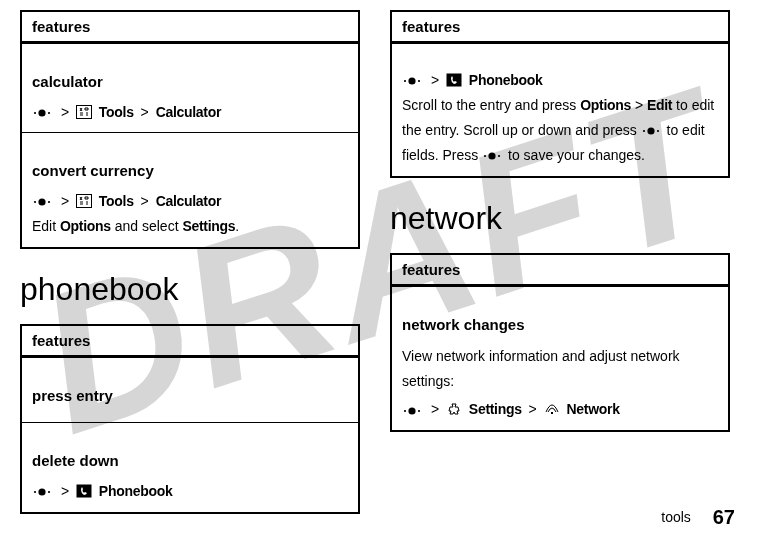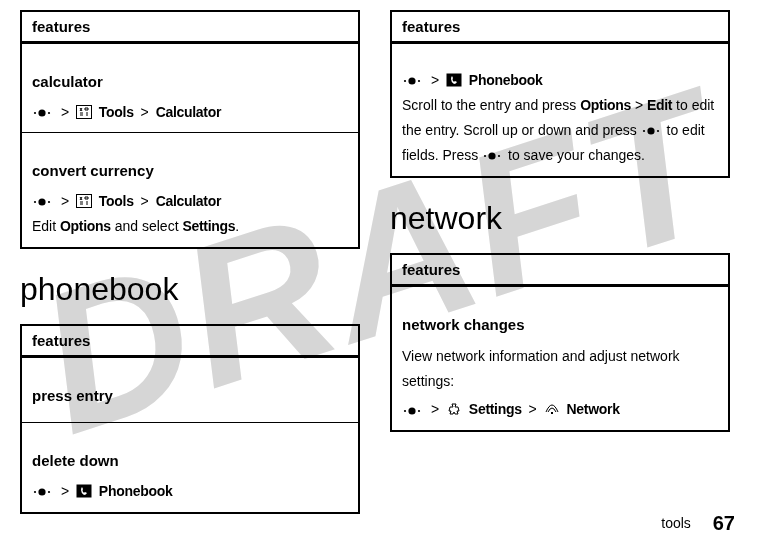--- a/index.html
+++ b/index.html
@@ -78,21 +78,21 @@
   .icon-dot svg { display: block; }
   .icon-sq {
     display: inline-block;
     width: 16px; height: 14px;
     vertical-align: -2px;
     margin: 0 3px 0 0;
   }
   .icon-sq svg { display: block; }
   .footer {
     position: absolute;
-    bottom: 10px;
+    bottom: 16px;
     right: 24px;
     font-size: 14px;
     margin-left: 37px;
   }
   .footer .pg {
     font-weight: bold;
     font-size: 20px;
     margin-left: 18px;
     vertical-align: -2px;
   }

